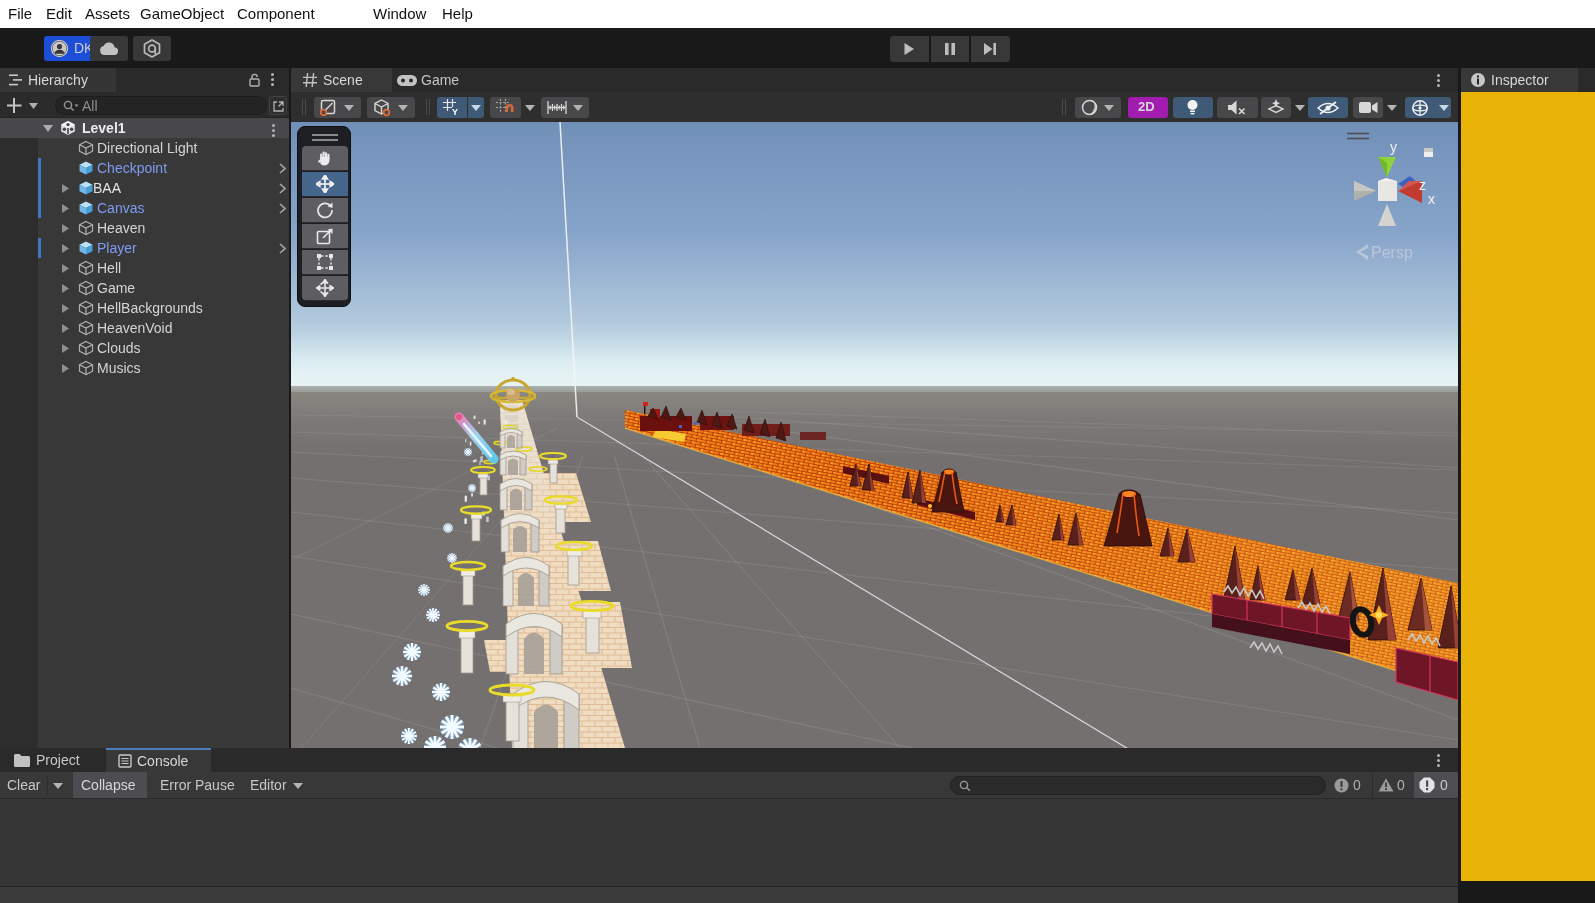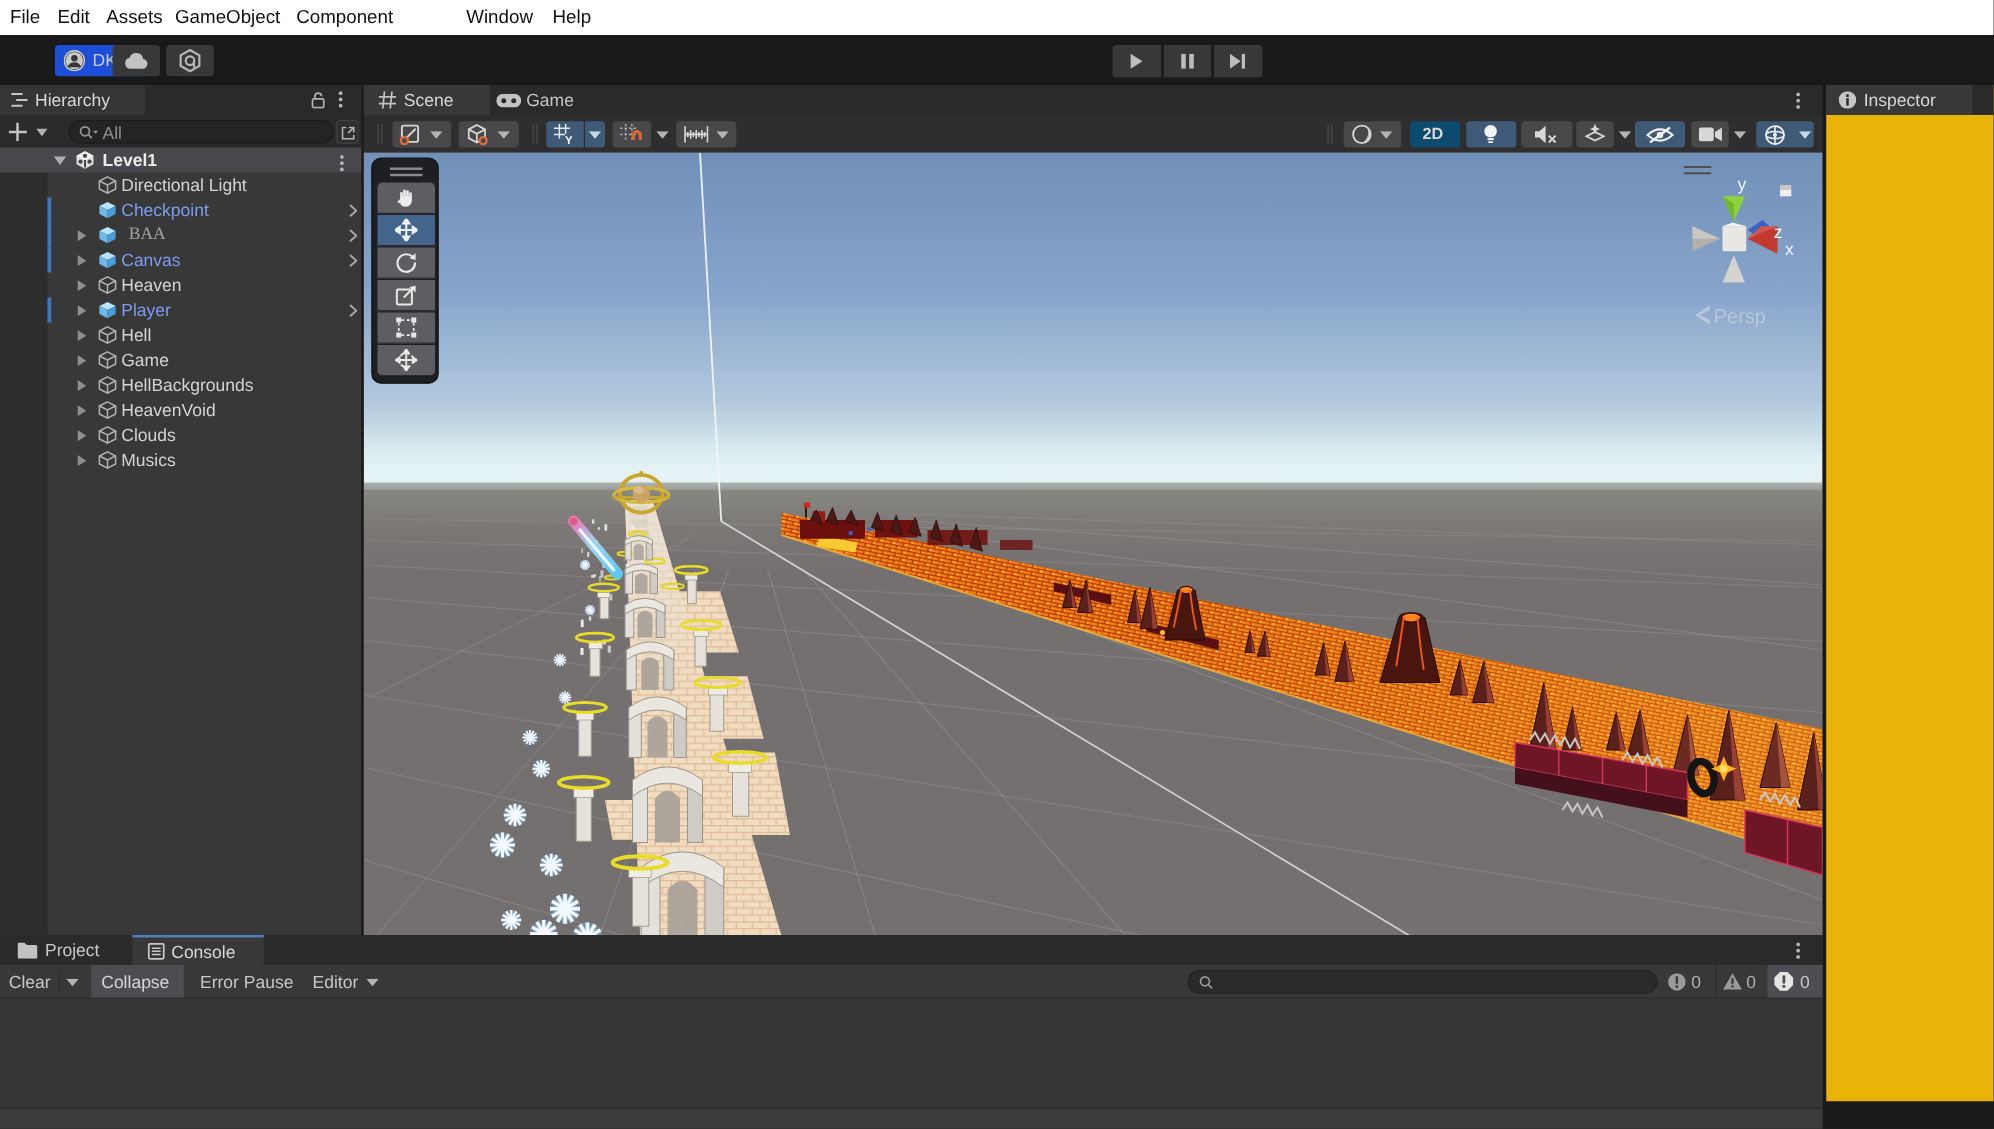--- a/index.html
+++ b/index.html
@@ -166,21 +166,21 @@
   <div class="abs" style="left:0;top:110px;width:289px;height:20px;">
           <div class="abs" style="left:38px;top:0;width:3px;height:20px;background:#3d79bd;"></div>
           <svg class="abs" style="left:62px;top:6px;" width="7" height="9" viewBox="0 0 7 9">
             <path d="M0 0 L7 4.5 L0 9 Z" fill="#8f8f8f"></path>
           </svg>
           <span class="abs" style="left:78px;top:2px;"><svg width="16" height="16" viewBox="0 0 16 16">
               <path d="M8 1.5 L14.5 4.8 L8 8 L1.5 4.8 Z" fill="#b8e2f8"></path>
               <path d="M1.5 4.8 L8 8 L8 14.5 L1.5 11.2 Z" fill="#6fb8e8"></path>
               <path d="M14.5 4.8 L8 8 L8 14.5 L14.5 11.2 Z" fill="#4a9ed6"></path>
             </svg></span>
-          <span class="abs" style="left:103px;top:2px;font-size:14px;color:#a3a3a3;font-family:Liberation Serif, serif;">BAA</span>
+          <span class="abs" style="left:93px;top:2px;font-size:14px;color:#e5e5e5;">BAA</span>
           <svg class="abs" style="left:279px;top:5px;" width="7" height="11" viewBox="0 0 7 11">
             <path d="M1 1 L6 5.5 L1 10" fill="none" stroke="#a8a8a8" stroke-width="1.6"></path>
           </svg>
         </div>
   <div class="abs" style="left:0;top:130px;width:289px;height:20px;text-align:center;">
           <div class="abs" style="left:38px;top:0;width:3px;height:20px;background:#3d79bd;"></div>
           <svg class="abs" style="left:62px;top:6px;" width="7" height="9" viewBox="0 0 7 9">
             <path d="M0 0 L7 4.5 L0 9 Z" fill="#8f8f8f"></path>
           </svg>
           <span class="abs" style="left:78px;top:2px;"><svg width="16" height="16" viewBox="0 0 16 16">
@@ -394,21 +394,21 @@
   <div class="abs" style="left:784px;top:5px;width:46px;height:21px;background:#48484a;border-radius:3px;">
     <svg class="abs" style="left:6px;top:2px;" width="17" height="17" viewBox="0 0 17 17">
       <circle cx="8.5" cy="8.5" r="7" fill="none" stroke="#d8d8d8" stroke-width="1.5"></circle>
       <path d="M8.5 1.5 a7 7 0 0 1 0 14 a10 10 0 0 0 3.5 -14 Z" fill="#d8d8d8" opacity="0.85"></path>
     </svg>
     <svg class="abs" style="left:29px;top:8px;" width="10" height="6" viewBox="0 0 10 6">
           <path d="M0 0 L10 0 L5 6 Z" fill="#b4b4b4"></path>
         </svg>
   </div>
 
-  <div class="abs" style="left:837px;top:5px;width:40px;height:21px;background:#0c4a6e;border-radius:3px;">
+  <div class="abs" style="left:837px;top:5px;width:40px;height:21px;background:#a21caf;border-radius:3px;">
     <span class="abs" style="left:10px;top:2px;font-size:13px;font-weight:bold;color:#d8d8d8;">2D</span>
   </div>
 
   <div class="abs" style="left:882px;top:5px;width:40px;height:21px;background:#3e5a77;border-radius:3px;">
     <svg class="abs" style="left:13px;top:2px;" width="13" height="17" viewBox="0 0 13 17">
       <circle cx="6.5" cy="6" r="5" fill="#f2f2f2"></circle>
       <rect x="4" y="11.5" width="5" height="1.6" fill="#f2f2f2"></rect>
       <rect x="4.6" y="14" width="3.8" height="1.4" fill="#f2f2f2"></rect>
     </svg>
   </div>

